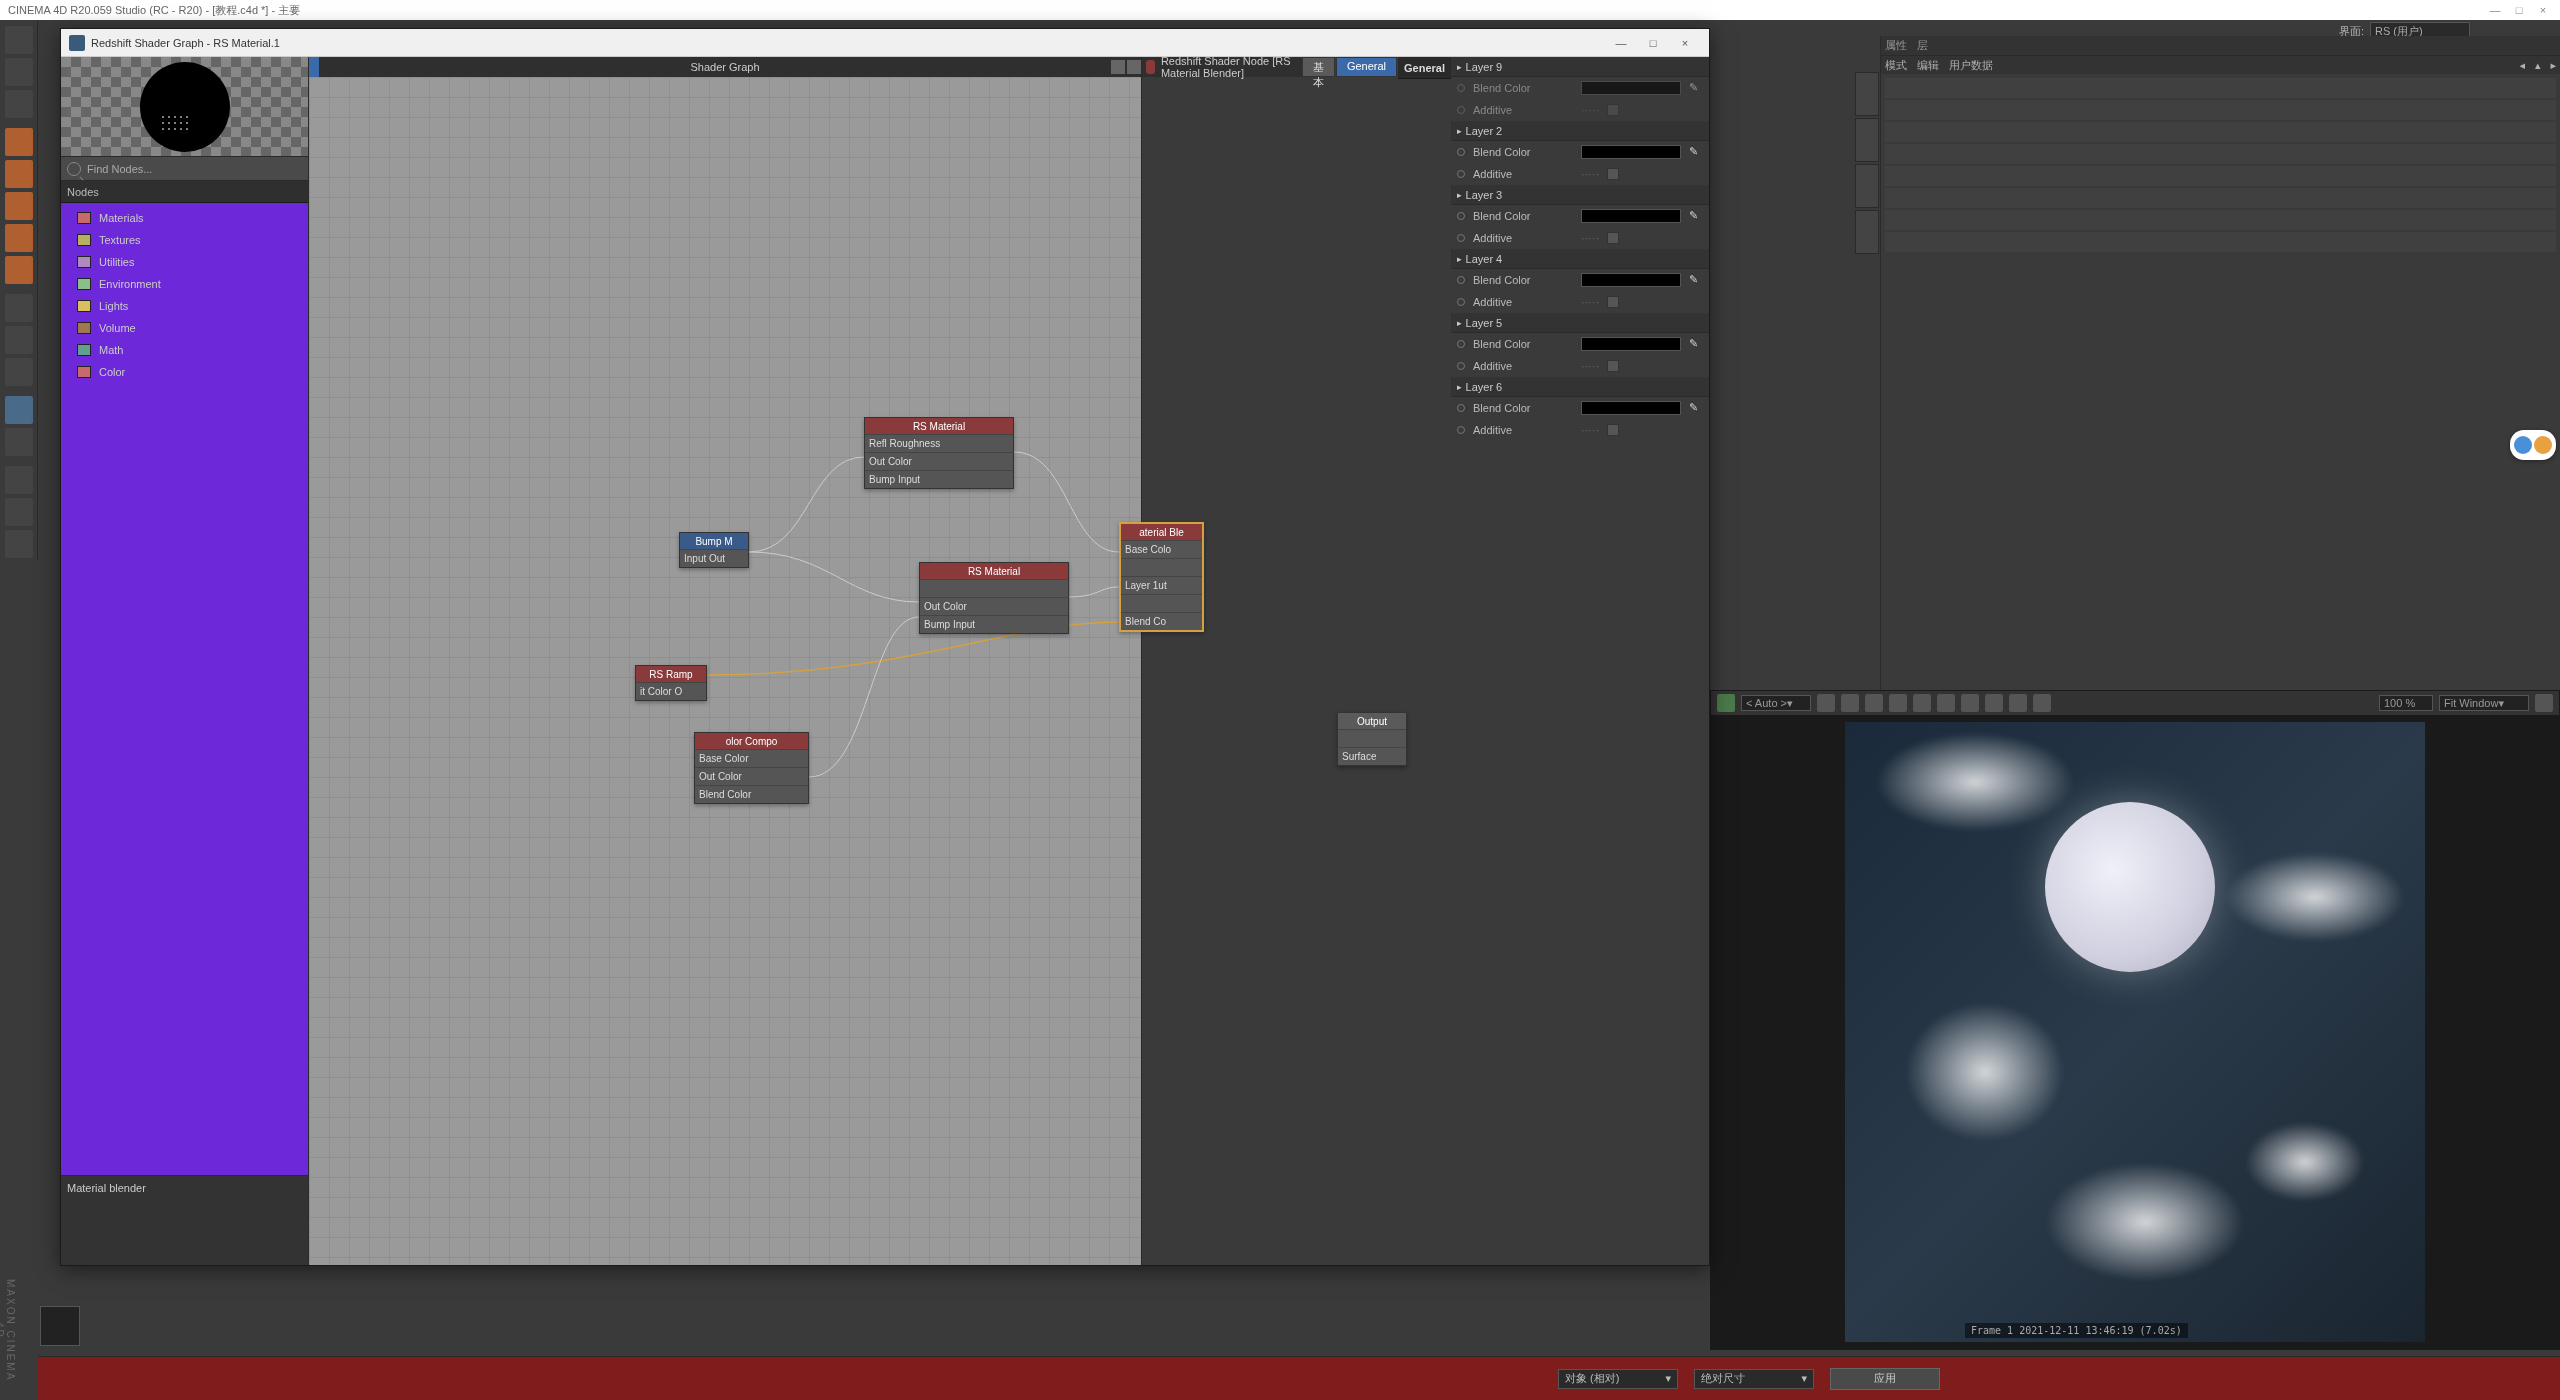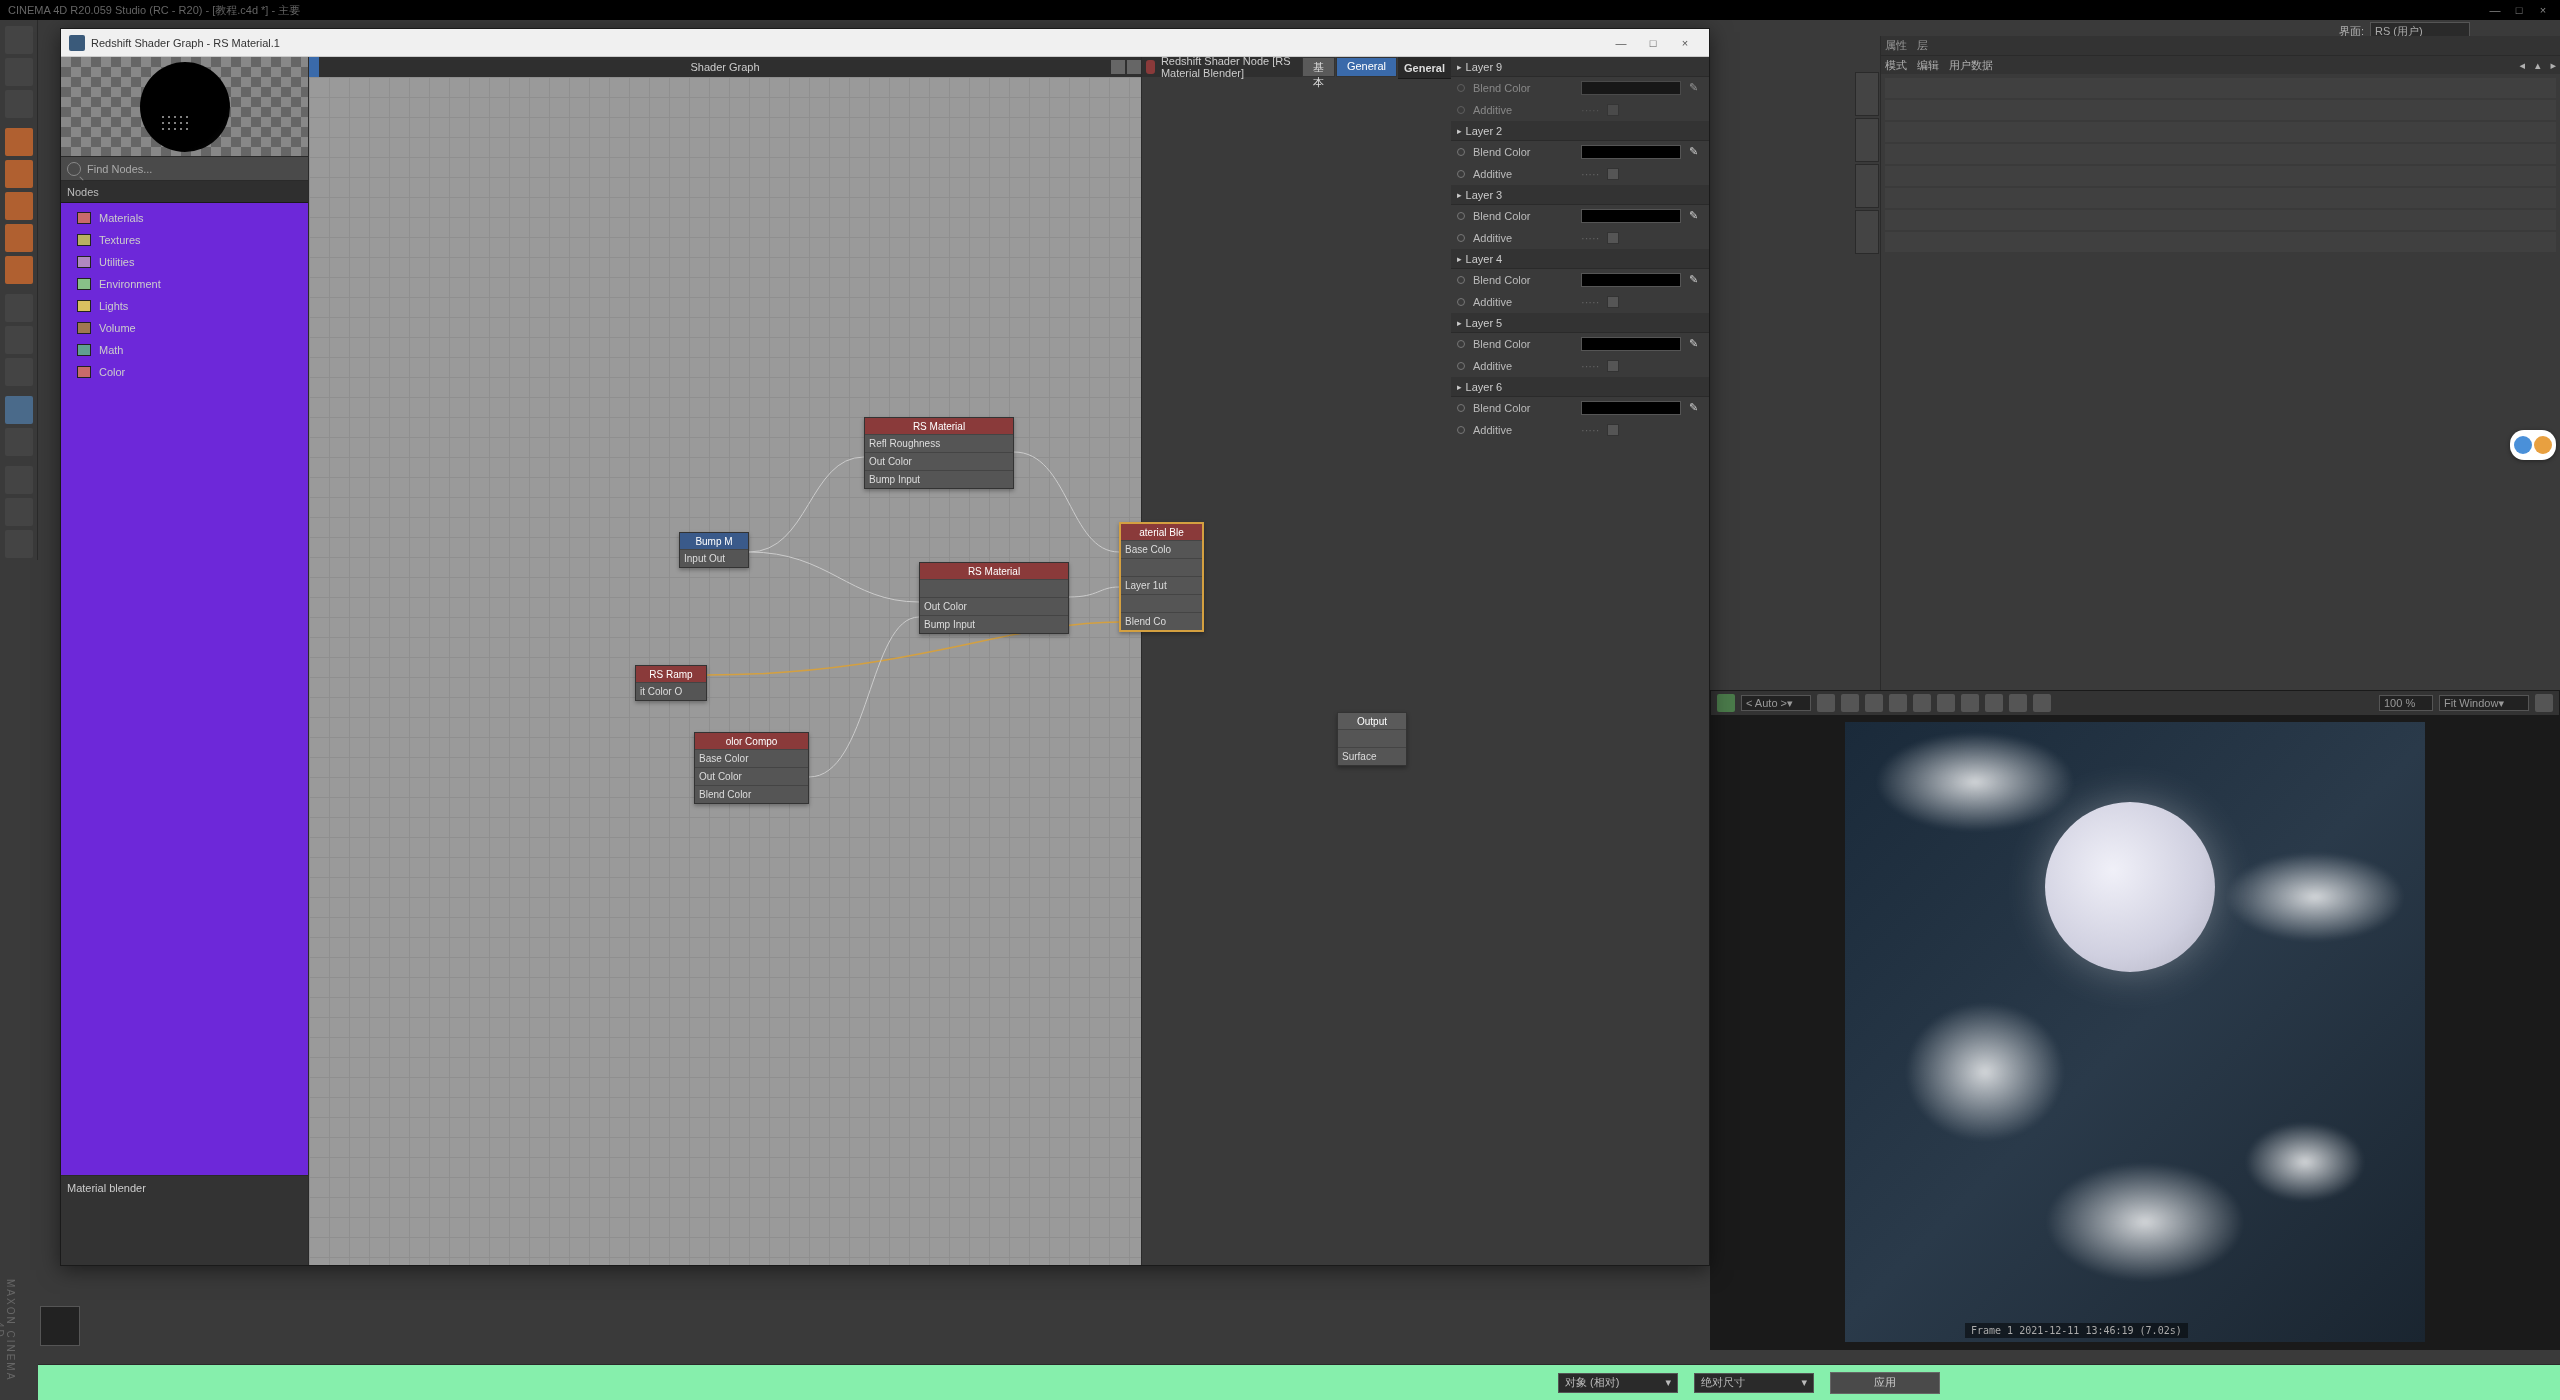--- a/index.html
+++ b/index.html
@@ -1,37 +1,37 @@
 <!DOCTYPE html>
 <html><head>
 <meta charset="utf-8">
 <style>
 *{margin:0;padding:0;box-sizing:border-box;font-family:"Segoe UI",Arial,sans-serif;font-size:11px;user-select:none}
 body{background:#3a3a3a;color:#b0b0b0;overflow:hidden;width:2560px;height:1400px;position:relative}
-.title-bar{height:20px;background:#000000;color:#666;display:flex;align-items:center;padding:0 8px;font-size:11px}
+.title-bar{height:20px;background:#ffffff;color:#666;display:flex;align-items:center;padding:0 8px;font-size:11px}
 .title-bar .spacer{flex:1}
 .title-bar .win-btn{width:18px;height:14px;margin-left:6px;display:inline-flex;align-items:center;justify-content:center;color:#888}
 .left-toolbar{width:38px;background:#3a3a3a;border-right:1px solid #2a2a2a;display:flex;flex-direction:column;padding-top:4px}
 .left-toolbar .tool{width:28px;height:28px;margin:2px auto;background:#444;border-radius:2px}
 .left-toolbar .tool.o{background:#b06030}
 .left-toolbar .tool.b{background:#4a6a8a}
 .left-toolbar .sep{height:6px}
 
 
 .attr-panel{position:absolute;top:36px;right:0;width:680px;height:730px;background:#3a3a3a;border-left:1px solid #2a2a2a}
 .attr-vtab{position:absolute;top:36px;left:-26px;width:26px;height:200px}
 .attr-vtab .vt{width:24px;height:44px;background:#444;margin-bottom:2px;border:1px solid #2a2a2a}
 .attr-tabs{height:20px;background:#333;display:flex;align-items:center;padding:0 4px;gap:10px;border-bottom:1px solid #2a2a2a}
 .attr-tabs .tab{color:#999}
 .attr-sub{height:18px;background:#333;display:flex;align-items:center;padding:0 4px;gap:10px}
 .attr-body{padding:4px}
 .attr-row{height:20px;background:#404040;margin-bottom:2px}
 
 
-.bottom-strip{position:absolute;bottom:0;left:38px;right:0;height:36px;background:#86efac;display:flex;align-items:center;justify-content:center;gap:16px;border-top:1px solid #2a2a2a;padding-left:900px}
+.bottom-strip{position:absolute;bottom:0;left:38px;right:0;height:44px;background:#7f1d1d;display:flex;align-items:center;justify-content:center;gap:16px;border-top:1px solid #2a2a2a;padding-left:900px}
 .bottom-strip .dd{width:120px;height:20px;background:#2a2a2a;border:1px solid #555;display:flex;align-items:center;padding:0 6px;color:#bbb;justify-content:space-between}
 .bottom-strip .btn{width:110px;height:22px;background:#4a4a4a;border:1px solid #666;display:flex;align-items:center;justify-content:center;color:#ccc}
 
 
 .render-view{position:absolute;right:0;bottom:50px;width:850px;height:660px;background:#2a2a2a;border:1px solid #1a1a1a;display:flex;flex-direction:column}
 .render-tb{height:24px;background:#333;display:flex;align-items:center;padding:0 6px;gap:6px}
 .render-tb .rb{width:18px;height:18px;background:#555;border-radius:2px}
 .render-tb .rb.g{background:#4a7a4a}
 .render-tb .dd{width:70px;height:16px;background:#222;border:1px solid #555;font-size:10px;display:flex;align-items:center;padding:0 4px;color:#999}
 .render-tb .spacer{flex:1}

